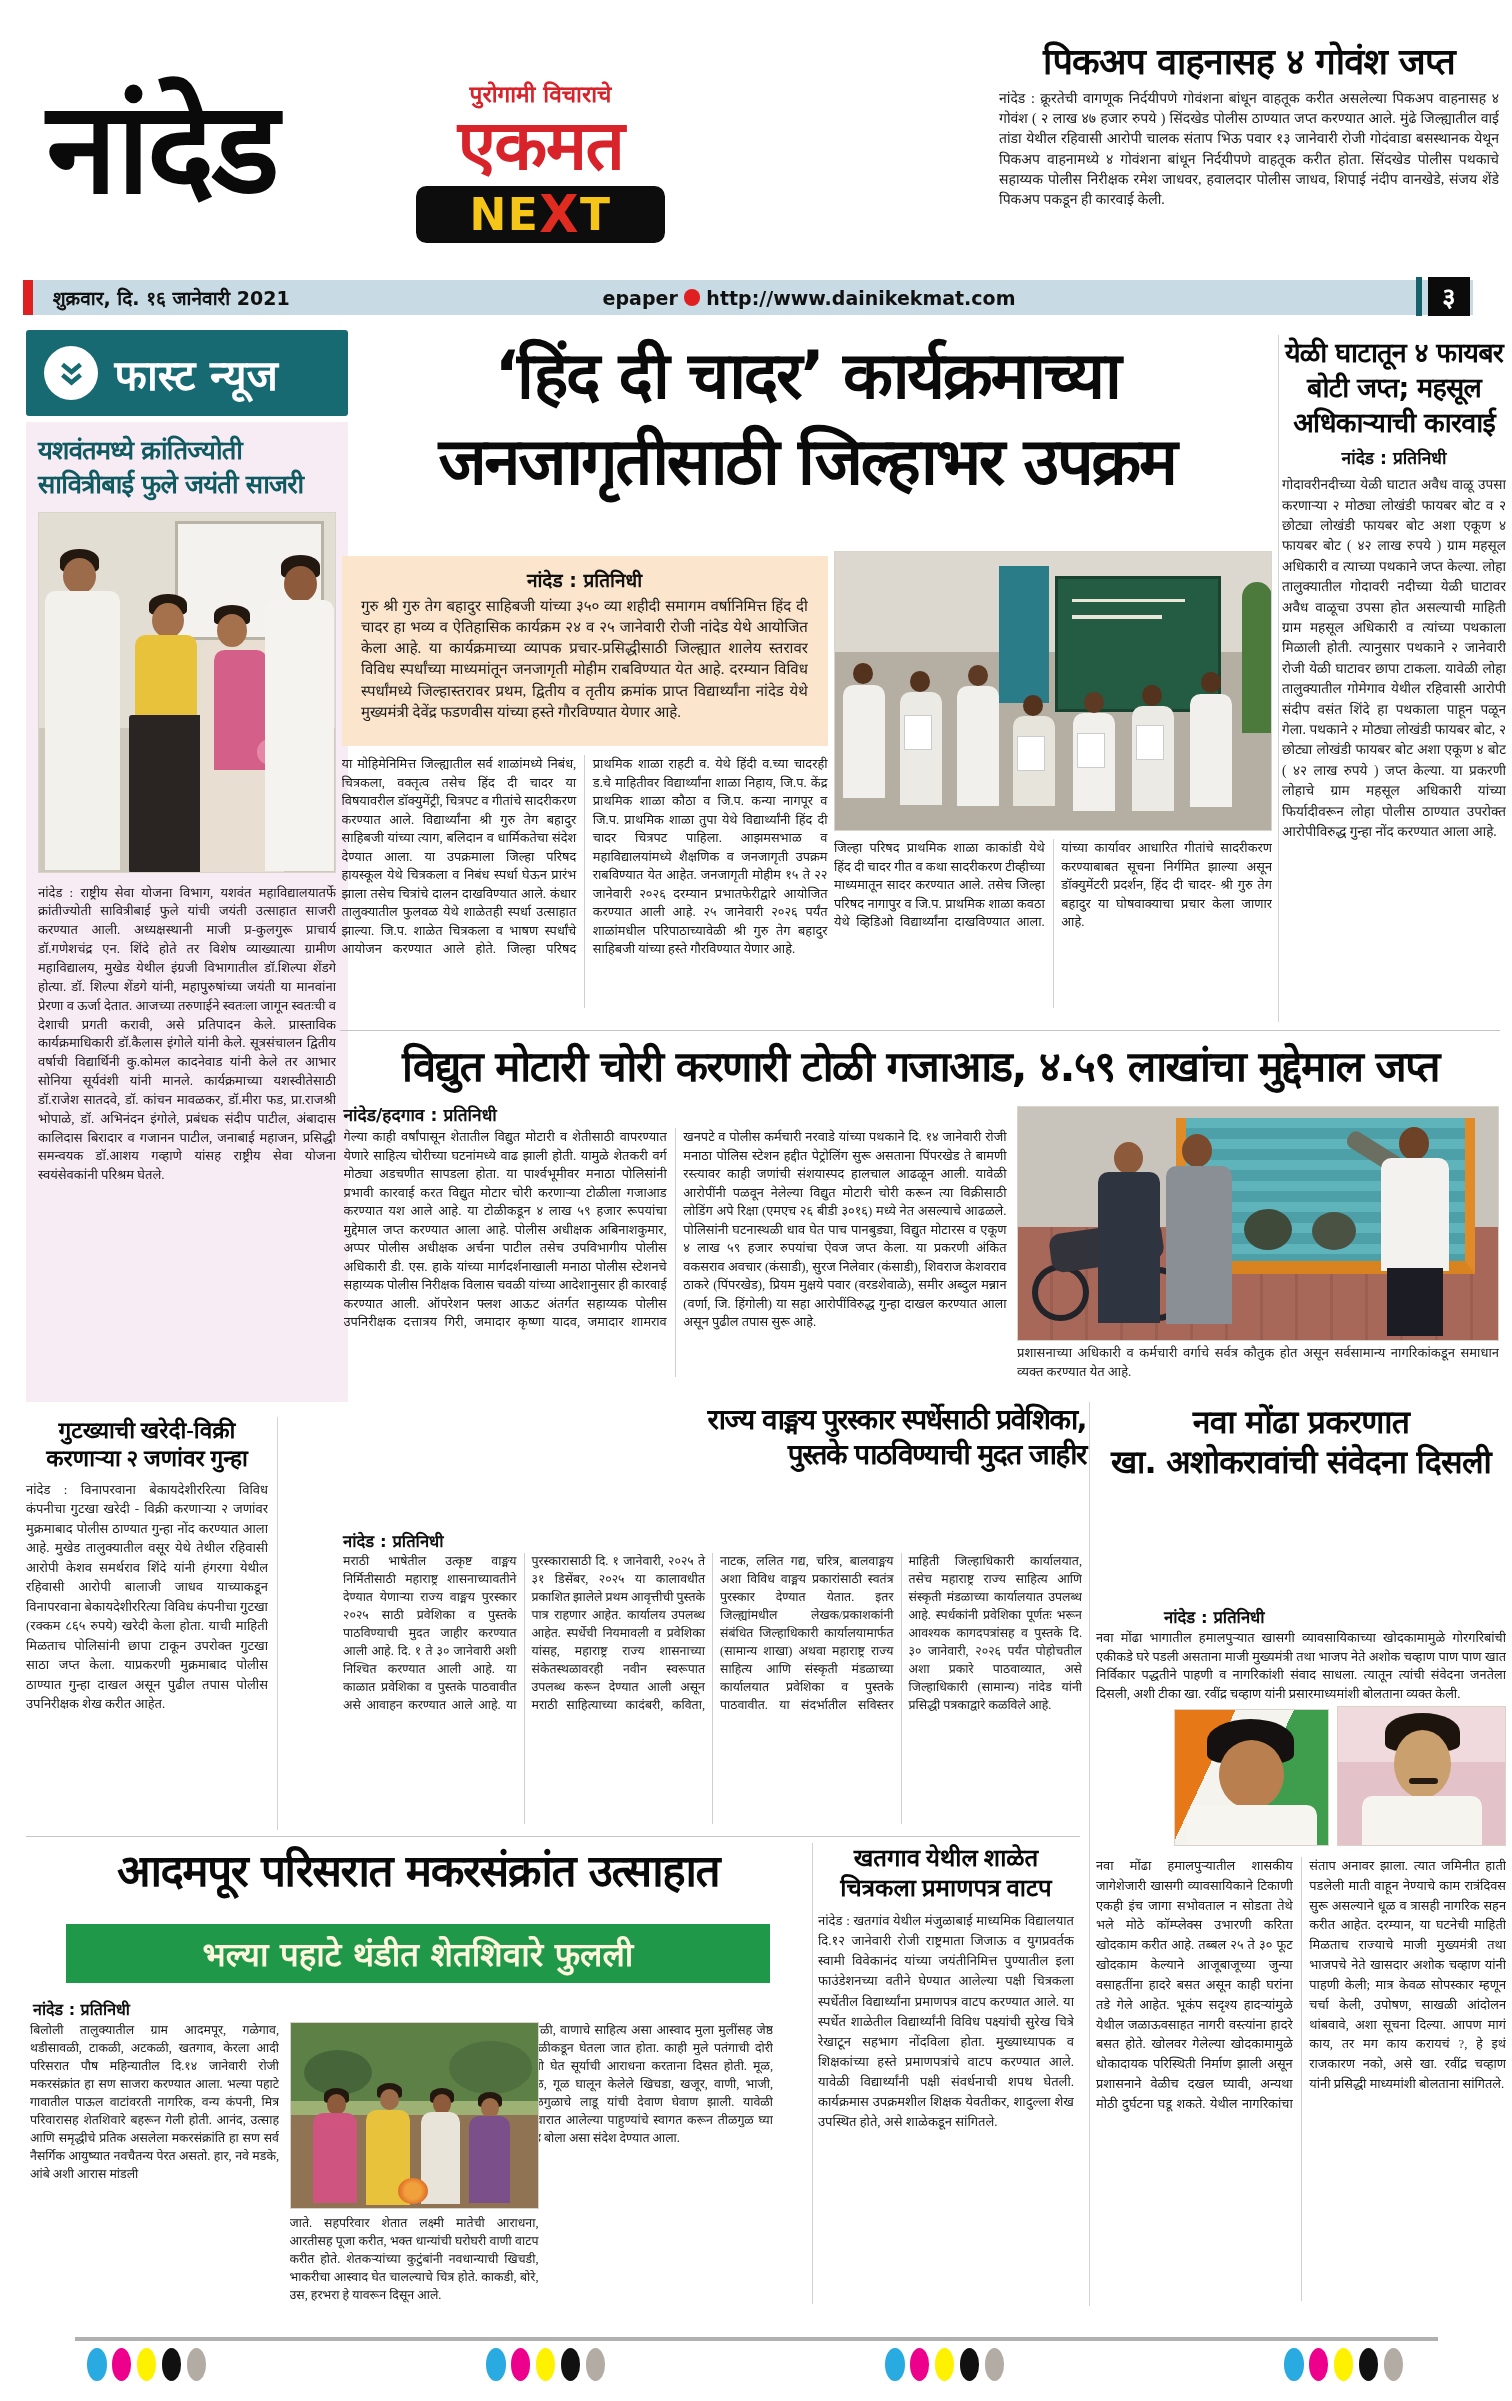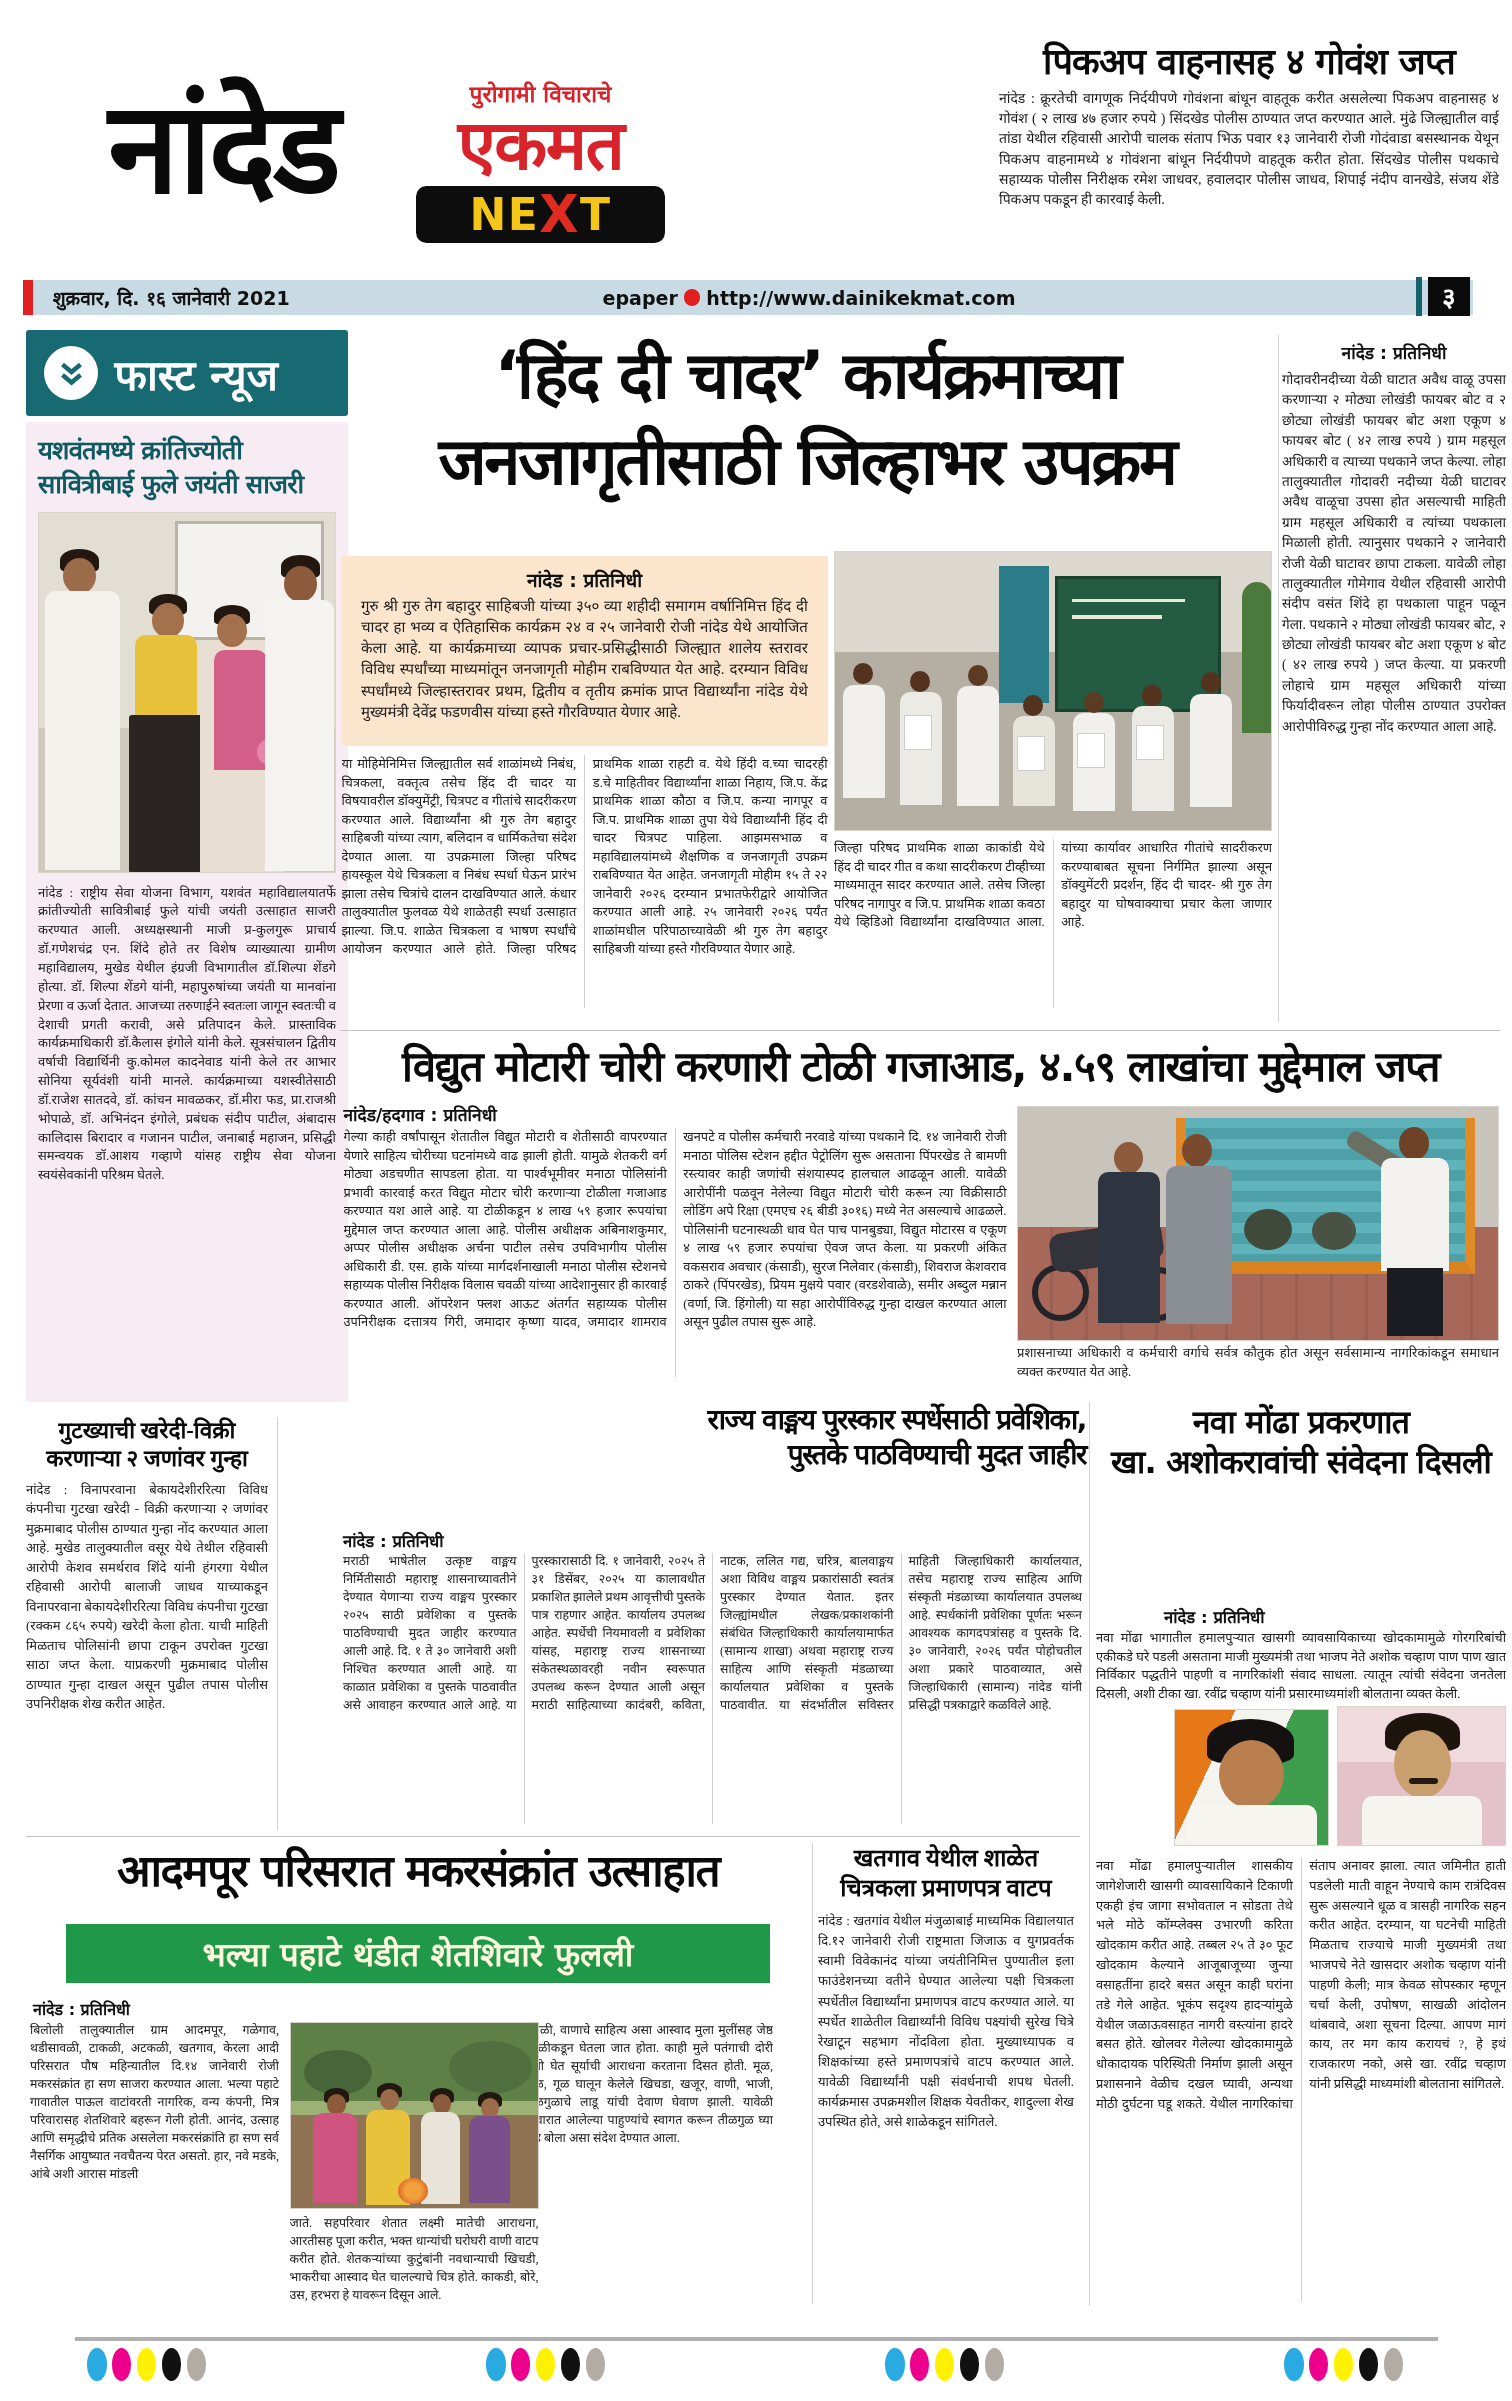--- a/index.html
+++ b/index.html
@@ -20,21 +20,21 @@
   .hr{position:absolute;border-radius:50% 50% 20% 20%;background:#231810;}
   .dot{display:inline-block;width:19.6px;height:33px;border-radius:50%;margin-right:5.3px;}
   .clip{overflow:hidden;}
 </style>
 </head>
 <body>
 
 <div class="page">
 
   <div class="abs" style="left:22.6px;top:60px;width:377px;height:196px;">
-    <div class="hl" style="font-size:127px;line-height:1.4;letter-spacing:-3px;text-align:center;margin-left:24px;">नांदेड</div>
+    <div class="hl" style="font-size:127px;line-height:1.4;letter-spacing:-3px;text-align:left;margin-left:24px;">नांदेड</div>
   </div>
 
   <div class="abs" style="left:416px;top:78px;width:249px;height:181px;text-align:center;">
     <div style="font-family:'DejaVu Sans',sans-serif;font-weight:bold;font-size:22.6px;color:#d8232a;">पुरोगामी विचाराचे</div>
     <div style="font-family:'DejaVu Sans',sans-serif;font-weight:bold;font-size:69px;line-height:1.05;color:#d8232a;letter-spacing:-1.5px;">एकमत</div>
     <div style="margin-top:4.5px;background:#0d0d0d;border-radius:10.5px;height:57px;display:flex;align-items:center;justify-content:center;font-family:'DejaVu Sans',sans-serif;font-weight:bold;font-size:44px;letter-spacing:1.5px;">
       <span style="color:#f5c518;">NE</span>
         <span style="color:#e02b20;font-size:51px;">X</span>
         <span style="color:#f5c518;">T</span>
     </div>
@@ -134,20 +134,23 @@
       <div class="abs" style="left:301px;top:173px;width:25.6px;height:33px;background:#fff;border:0.8px solid #ccc;"></div>
       <div class="ph" style="left:366px;top:120px;width:19.6px;height:21px;background:#53321e;"></div>
         <div class="pb" style="left:355px;top:142px;width:42px;height:113px;background:#f2f0ec;"></div>
     </div>
 
     <div class="body-txt cols2 clip" style="position:absolute;left:1.5px;top:422px;width:486px;height:253px;font-size:12.8px;">या मोहिमेनिमित्त जिल्ह्यातील सर्व शाळांमध्ये निबंध, चित्रकला, वक्तृत्व तसेच हिंद दी चादर या विषयावरील डॉक्युमेंट्री, चित्रपट व गीतांचे सादरीकरण करण्यात आले. विद्यार्थ्यांना श्री गुरु तेग बहादुर साहिबजी यांच्या त्याग, बलिदान व धार्मिकतेचा संदेश देण्यात आला. या उपक्रमाला जिल्हा परिषद हायस्कूल येथे चित्रकला व निबंध स्पर्धा घेऊन प्रारंभ झाला तसेच चित्रांचे दालन दाखविण्यात आले. कंधार तालुक्यातील फुलवळ येथे शाळेतही स्पर्धा उत्साहात झाल्या. जि.प. शाळेत चित्रकला व भाषण स्पर्धांचे आयोजन करण्यात आले होते. जिल्हा परिषद प्राथमिक शाळा राहटी व. येथे हिंदी व.च्या चादरही ड.चे माहितीवर विद्यार्थ्यांना शाळा निहाय, जि.प. केंद्र प्राथमिक शाळा कौठा व जि.प. कन्या नागपूर व जि.प. प्राथमिक शाळा तुपा येथे विद्यार्थ्यांनी हिंद दी चादर चित्रपट पाहिला. आझमसभाळ व महाविद्यालयांमध्ये शैक्षणिक व जनजागृती उपक्रम राबविण्यात येत आहेत. जनजागृती मोहीम १५ ते २२ जानेवारी २०२६ दरम्यान प्रभातफेरीद्वारे आयोजित करण्यात आली आहे. २५ जानेवारी २०२६ पर्यंत शाळांमधील परिपाठाच्यावेळी श्री गुरु तेग बहादुर साहिबजी यांच्या हस्ते गौरविण्यात येणार आहे.</div>
     <div class="body-txt cols2 clip" style="position:absolute;left:494px;top:506px;width:438px;height:169px;font-size:12.8px;">जिल्हा परिषद प्राथमिक शाळा काकांडी येथे हिंद दी चादर गीत व कथा सादरीकरण टीव्हीच्या माध्यमातून सादर करण्यात आले. तसेच जिल्हा परिषद नागापुर व जि.प. प्राथमिक शाळा कवठा येथे व्हिडिओ विद्यार्थ्यांना दाखविण्यात आला. यांच्या कार्यावर आधारित गीतांचे सादरीकरण करण्याबाबत सूचना निर्गमित झाल्या असून डॉक्युमेंटरी प्रदर्शन, हिंद दी चादर- श्री गुरु तेग बहादुर या घोषवाक्याचा प्रचार केला जाणार आहे.</div>
   </div>
 
   <div class="abs" style="left:1282px;top:335px;width:224px;height:693px;">
+    <div class="hl" style="font-size:27px;line-height:1.3;">येळी घाटातून ४ फायबर
+बोटी जप्त; महसूल
+अधिकाऱ्याची कारवाई</div>
     <div class="byline" style="font-size:17.3px;text-align:center;margin-top:6px;">नांदेड : प्रतिनिधी</div>
     <div class="body-txt clip" style="font-size:13.6px;line-height:1.5;margin-top:6px;height:527px;">गोदावरीनदीच्या येळी घाटात अवैध वाळू उपसा करणाऱ्या २ मोठ्या लोखंडी फायबर बोट व २ छोट्या लोखंडी फायबर बोट अशा एकूण ४ फायबर बोट ( ४२ लाख रुपये ) ग्राम महसूल अधिकारी व त्याच्या पथकाने जप्त केल्या. लोहा तालुक्यातील गोदावरी नदीच्या येळी घाटावर अवैध वाळूचा उपसा होत असल्याची माहिती ग्राम महसूल अधिकारी व त्यांच्या पथकाला मिळाली होती. त्यानुसार पथकाने २ जानेवारी रोजी येळी घाटावर छापा टाकला. यावेळी लोहा तालुक्यातील गोमेगाव येथील रहिवासी आरोपी संदीप वसंत शिंदे हा पथकाला पाहून पळून गेला. पथकाने २ मोठ्या लोखंडी फायबर बोट, २ छोट्या लोखंडी फायबर बोट अशा एकूण ४ बोट ( ४२ लाख रुपये ) जप्त केल्या. या प्रकरणी लोहाचे ग्राम महसूल अधिकारी यांच्या फिर्यादीवरून लोहा पोलीस ठाण्यात उपरोक्त आरोपीविरुद्ध गुन्हा नोंद करण्यात आला आहे.</div>
   </div>
 
   <div class="rule-v abs" style="left:1278px;top:335px;height:687px;"></div>
   <div class="rule-h abs" style="left:340px;top:1030px;width:1160px;"></div>
 
   <div class="abs" style="left:339px;top:1041px;width:1163px;height:346px;">
     <div class="hl" style="font-size:42px;letter-spacing:-1.5px;">विद्युत मोटारी चोरी करणारी टोळी गजाआड, ४.५९ लाखांचा मुद्देमाल जप्त</div>
     <div class="byline" style="position:absolute;left:4.5px;top:62px;font-size:17.3px;">नांदेड/हदगाव : प्रतिनिधी</div>

